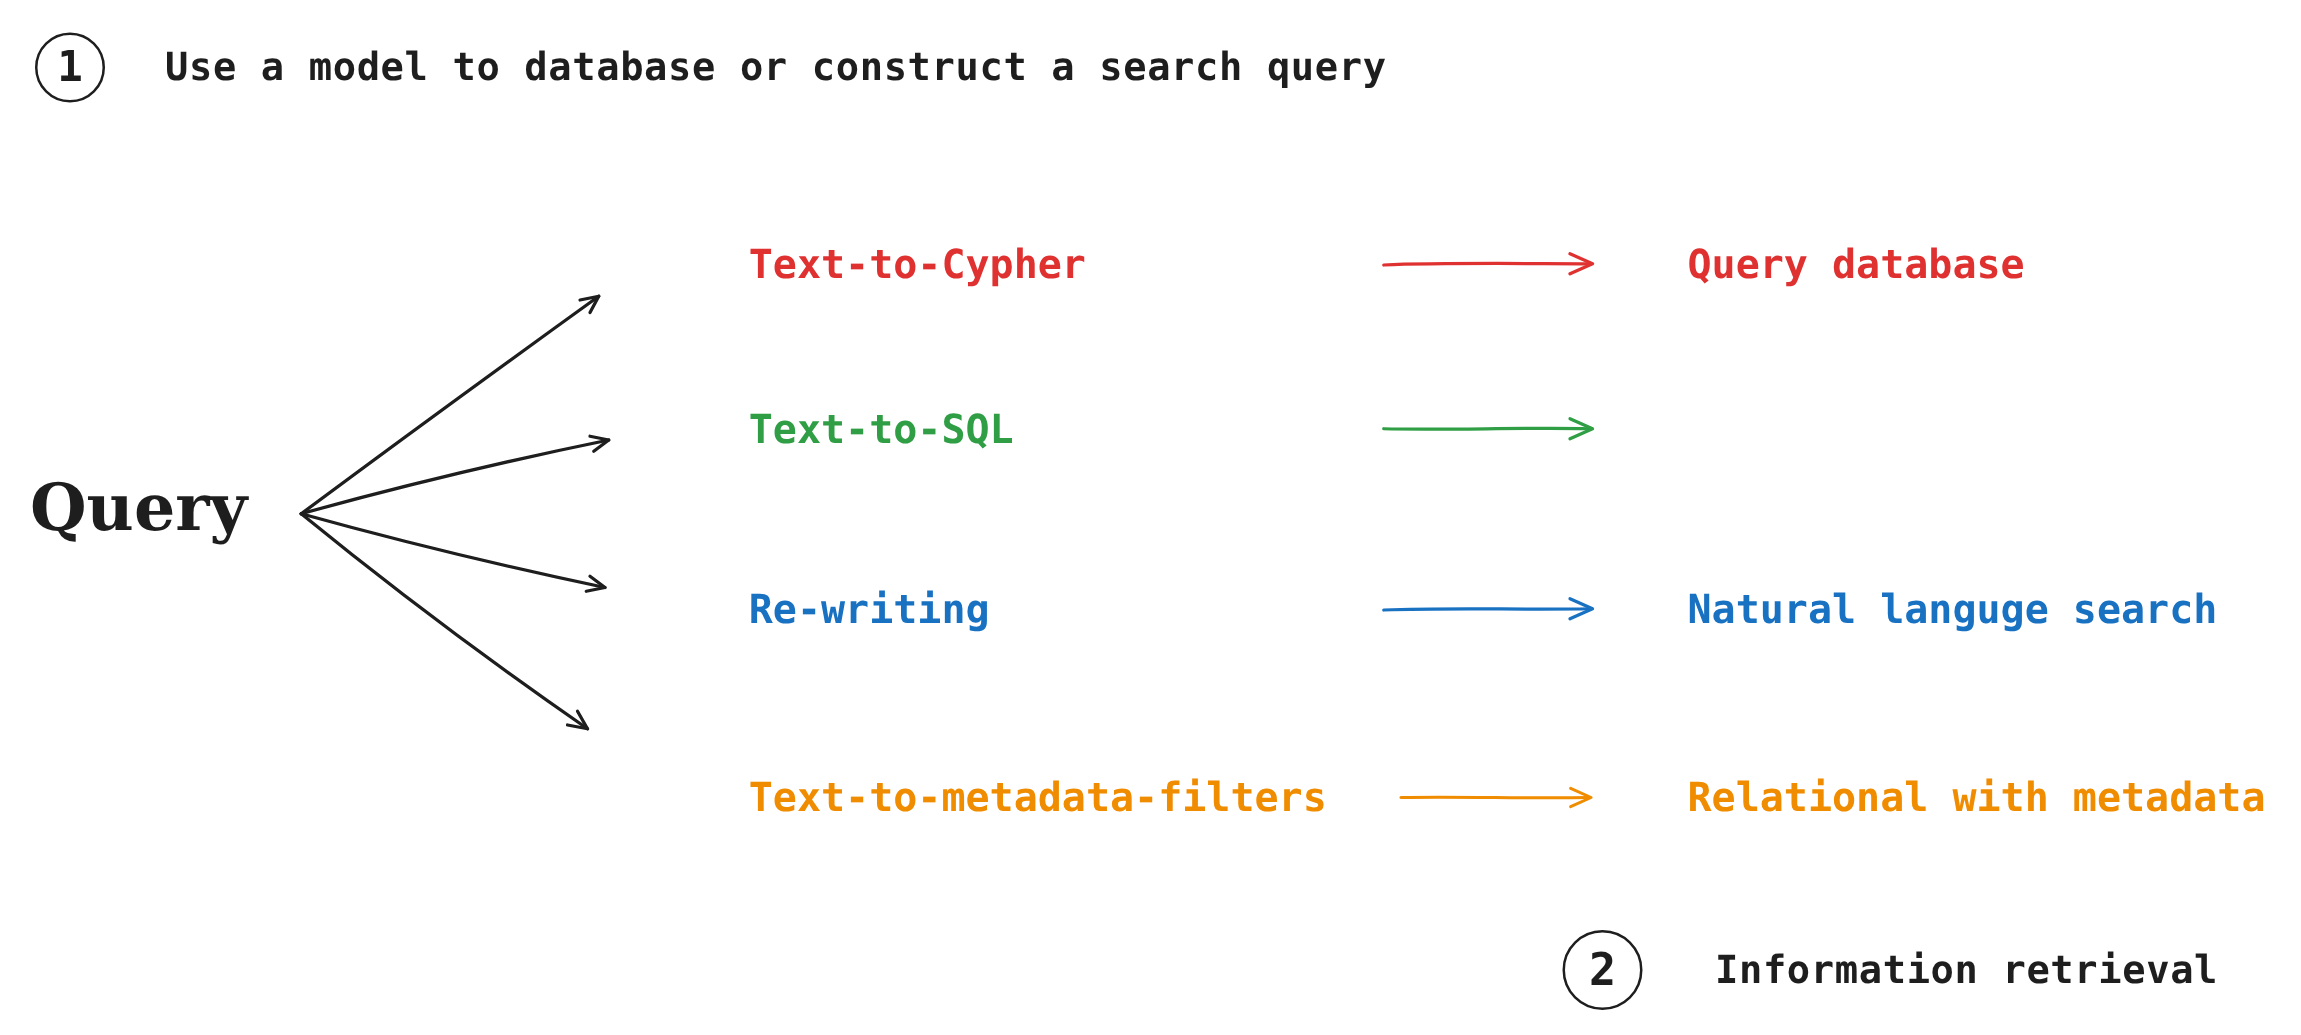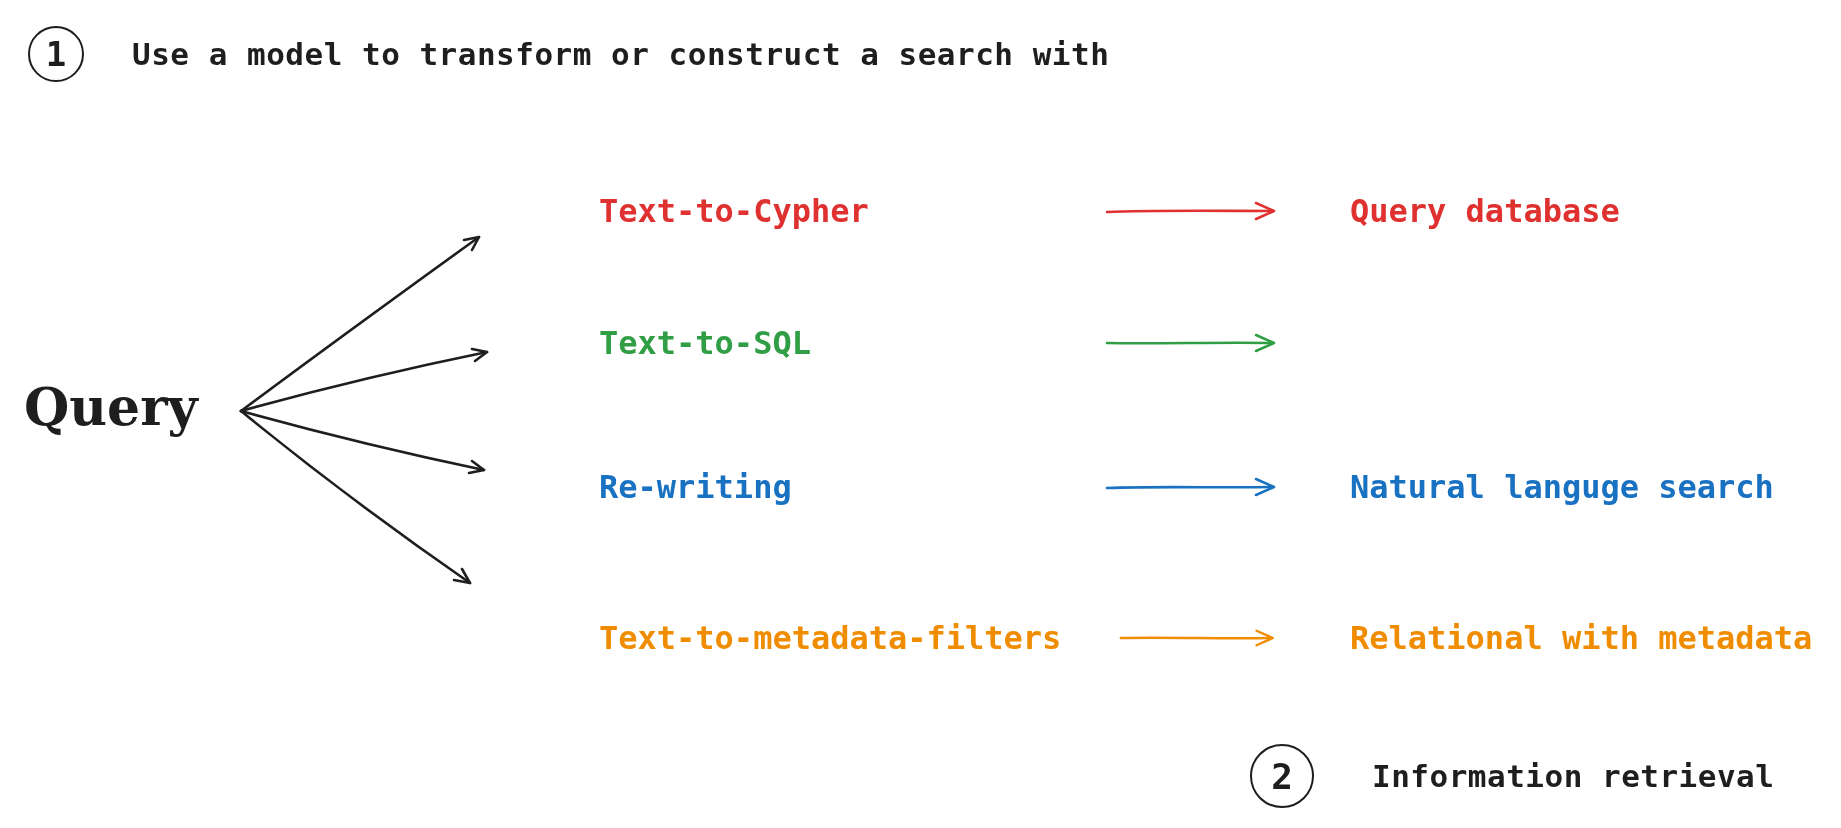--- a/index.html
+++ b/index.html
@@ -104,21 +104,21 @@
   }
 </style>
 </head>
 <body>
 
 <div class="canvas" style="color: rgb(30, 30, 30);">
 
   <div class="step-circle circle-1">
     <span>1</span>
   </div>
-  <div class="step-label label-1">Use a model to transform or construct a search with</div>
+  <div class="step-label label-1">Use a model to database or construct a search query</div>
 
   <div class="query-word">Query</div>
 
   <svg class="fan-svg" viewBox="230 220 280 380" aria-hidden="true">
     <path d="M241 411 Q 350 330 479 237"></path>
     <path d="M464 240 L479 237 L472 250"></path>
     <path d="M241 411 Q 360 378 487 352"></path>
     <path d="M472 349 L487 352 L475 361"></path>
     <path d="M241 411 Q 360 444 484 470"></path>
     <path d="M472 461 L484 470 L469 473"></path>

